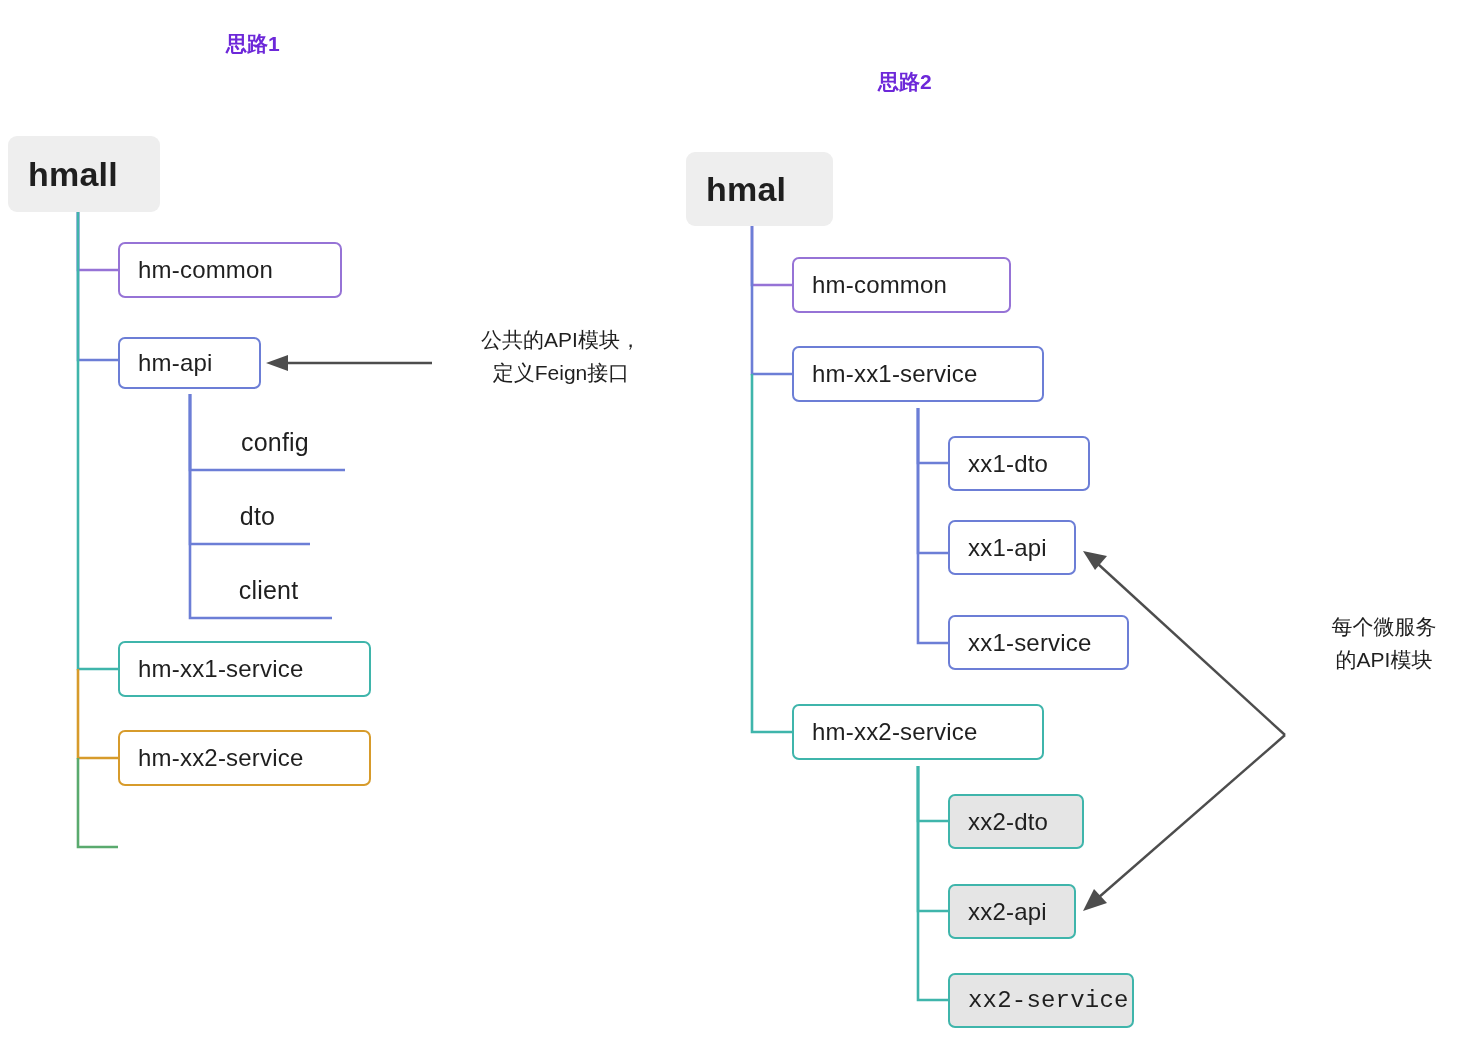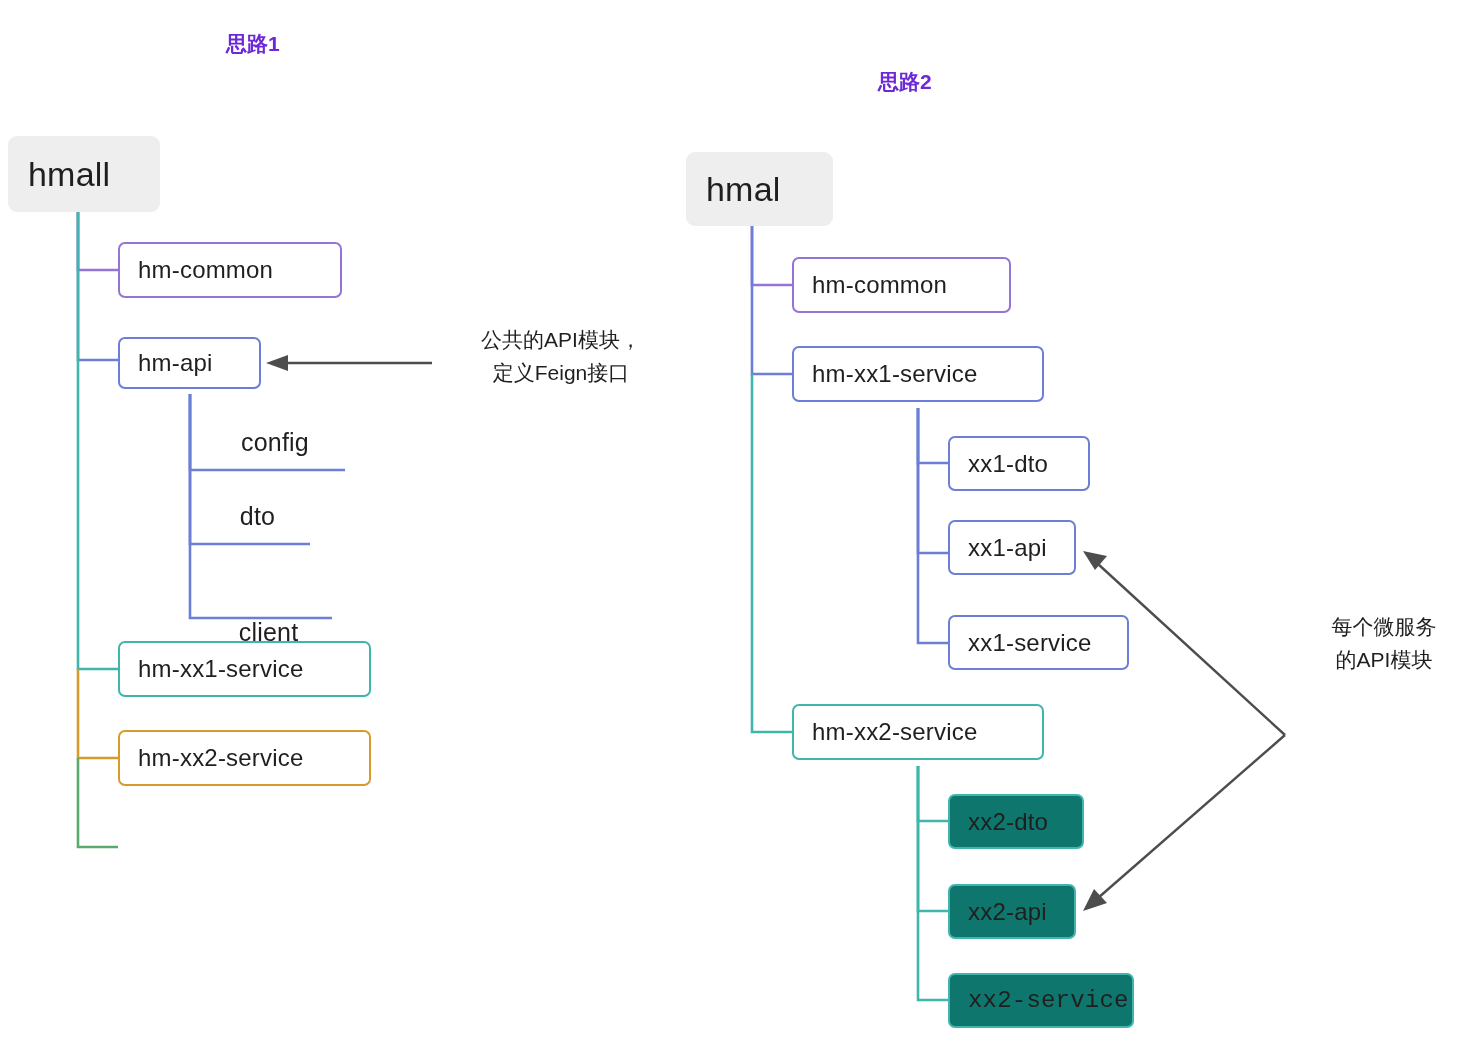--- a/index.html
+++ b/index.html
@@ -44,21 +44,21 @@
     color: #1f1f1f;
   }
   .box-node {
     background: #ffffff;
     border-width: 2.2px;
     border-style: solid;
     padding-left: 18px;
     font-size: 24px;
   }
   .box-node.filled {
-    background: #0f766e;
+    background: #e5e5e5;
   }
   .plain-node {
     background: transparent;
     border: none;
     font-size: 25px;
     padding-left: 0;
     justify-content: center;
   }
   .annotation {
     position: absolute;
@@ -116,43 +116,43 @@
     <path d="M918 766 L918 1000 L948 1000" stroke="#3fb5ab" stroke-width="2.6" fill="none"></path>
 
     <path d="M1285 735 L1098 564" stroke="#4d4d4d" stroke-width="2.4" fill="none"></path>
     <path d="M1083 551 L1107 556 L1095 570 Z" fill="#4d4d4d"></path>
     <path d="M1285 735 L1098 898" stroke="#4d4d4d" stroke-width="2.4" fill="none"></path>
     <path d="M1083 911 L1094 889 L1107 903 Z" fill="#4d4d4d"></path>
   </svg>
 
   <div class="diagram-title" style="left:226px; top:30px;">思路1</div>
 
-  <div class="node root-node" style="left:8px; top:136px; width:152px; height:76px;">hmall</div>
+  <div class="node root-node" style="left:8px; top:136px; width:152px; height:76px;font-weight:bold;">hmall</div>
 
   <div class="node box-node" style="left:118px; top:242px; width:224px; height:56px; border-color:#9673d6;">hm-common</div>
 
   <div class="node box-node" style="left:118px; top:337px; width:143px; height:52px; border-color:#6c7ed6;">hm-api</div>
 
   <div class="node plain-node" style="left:205px; top:422px; width:140px; height:40px;">config</div>
 
   <div class="node plain-node" style="left:205px; top:496px; width:105px; height:40px;">dto</div>
 
-  <div class="node plain-node" style="left:205px; top:570px; width:127px; height:40px;margin-top:42px;">client</div>
+  <div class="node plain-node" style="left:205px; top:570px; width:127px; height:40px;">client</div>
 
   <div class="node box-node" style="left:118px; top:641px; width:253px; height:56px; border-color:#3fb5ab;">hm-xx1-service</div>
 
   <div class="node box-node" style="left:118px; top:730px; width:253px; height:56px; border-color:#d79b2b;">hm-xx2-service</div>
 
 
   <div class="annotation" style="left:446px; top:324px; width:230px;">公共的API模块，
 定义Feign接口</div>
 
   <div class="diagram-title" style="left:878px; top:36px;margin-top:32px;">思路2</div>
 
-  <div class="node root-node" style="left:686px; top:152px; width:147px; height:74px;">hmal</div>
+  <div class="node root-node" style="left:686px; top:152px; width:147px; height:74px;font-weight:bold;">hmal</div>
 
   <div class="node box-node" style="left:792px; top:257px; width:219px; height:56px; border-color:#9673d6;">hm-common</div>
 
   <div class="node box-node" style="left:792px; top:346px; width:252px; height:56px; border-color:#6c7ed6;">hm-xx1-service</div>
 
   <div class="node box-node" style="left:948px; top:436px; width:142px; height:55px; border-color:#6c7ed6;">xx1-dto</div>
 
   <div class="node box-node" style="left:948px; top:520px; width:128px; height:55px; border-color:#6c7ed6;">xx1-api</div>
 
   <div class="node box-node" style="left:948px; top:615px; width:181px; height:55px; border-color:#6c7ed6;">xx1-service</div>

